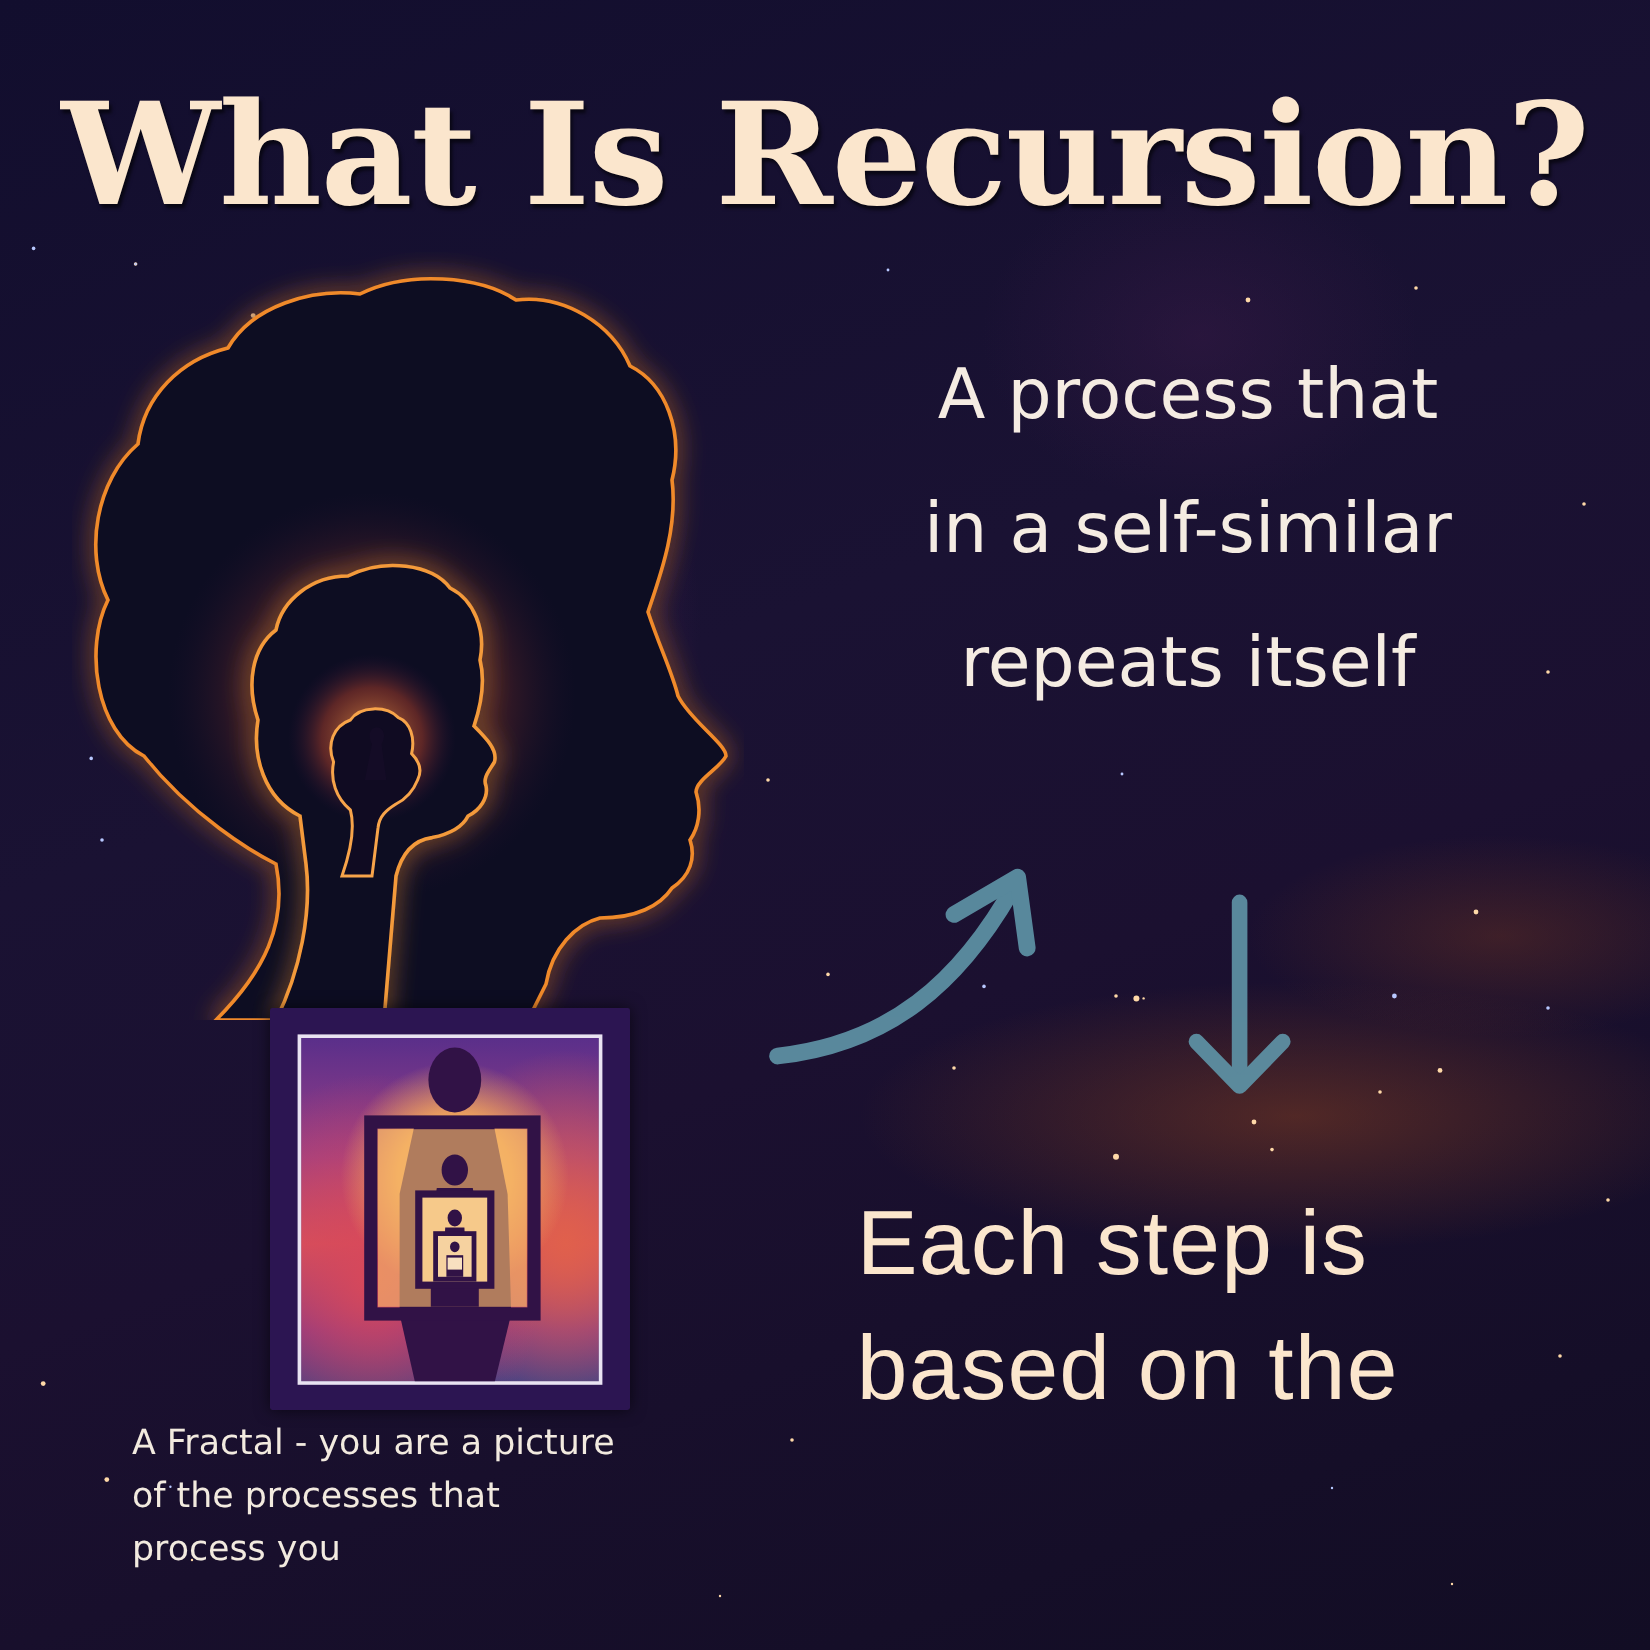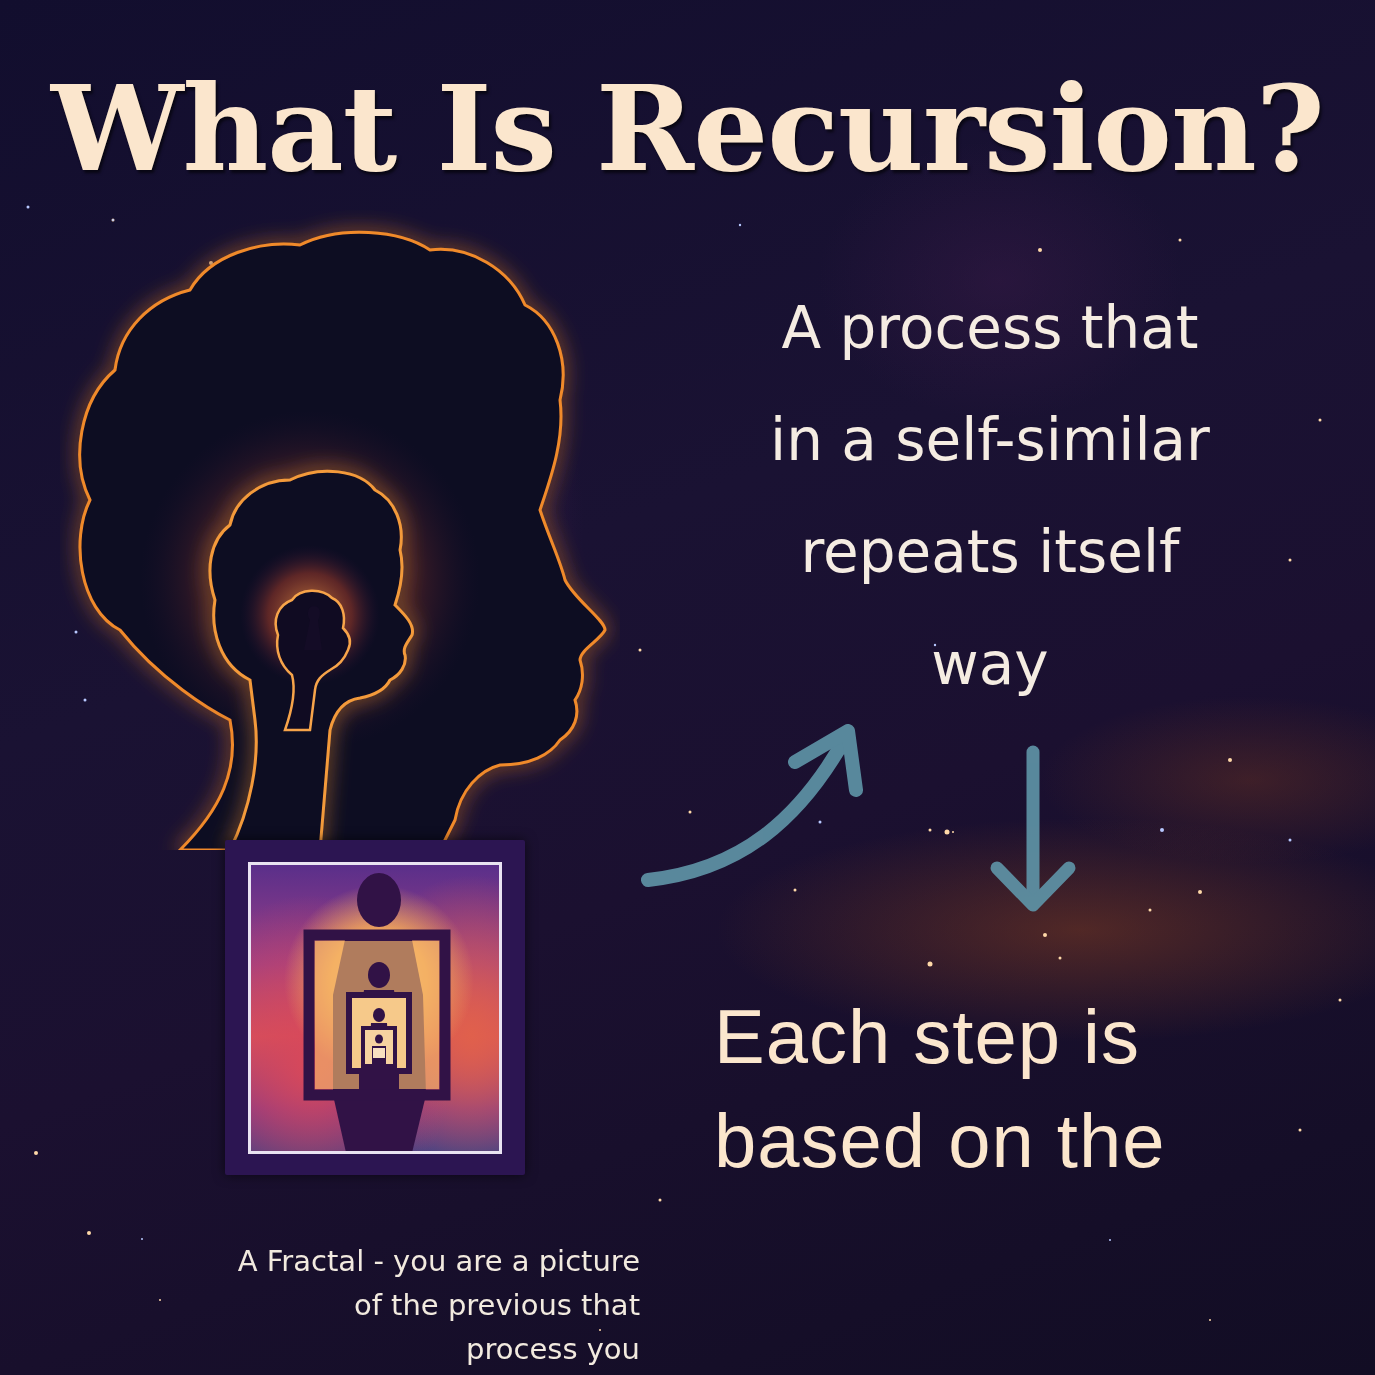--- a/index.html
+++ b/index.html
@@ -26,21 +26,21 @@
     color: #f5ece2; line-height: 112px; font-weight: normal;
   }
   .definition div { white-space: nowrap; }
   .step-text {
     position: absolute; left: 714px; top: 985px; width: 560px;
     font-family: Liberation Sans, sans-serif; font-size: 76px;
     color: #fbe6cd; line-height: 104px; letter-spacing: 1px;
   }
   .step-text div { white-space: nowrap; }
   .caption {
-    position: absolute; left: 110px; top: 1239px; width: 530px; text-align: right;
+    position: absolute; left: 110px; top: 1180px; width: 530px; text-align: left;
     font-family: "DejaVu Sans", "Liberation Sans", sans-serif; font-size: 29px;
     color: #f2eadf; line-height: 44px;
   }
   .head-art { position: absolute; left: 60px; top: 210px; }
   .fractal-frame {
     position: absolute; left: 225px; top: 840px; width: 300px; height: 335px;
     background: #2c1552; border-radius: 2px; box-shadow: 0 0 12px rgba(0,0,0,0.6);
   }
   .fractal-inner {
     position: absolute; left: 23px; top: 22px; width: 254px; height: 292px;
@@ -139,21 +139,20 @@
 
     <path d="M250,410 C246,404 248,396 254,396 C260,396 262,404 258,410 L262,440 L244,440 Z" fill="#140c26"></path>
   </svg>
 
   <h1 class="title">What Is Recursion?</h1>
 
   <div class="definition">
     <div>A process that</div>
     <div>in a self-similar</div>
     <div>repeats itself</div>
-    <div>way</div>
   </div>
 
   <svg class="arrows" width="1375" height="1375">
     <g fill="none" stroke="#5e93a6" stroke-width="14" stroke-linecap="round" stroke-linejoin="round" opacity="0.92">
       <path d="M648,880 C740,870 800,820 847,735"></path>
       <path d="M795,762 L848,731 L856,790"></path>
     </g>
     <g fill="none" stroke="#5e93a6" stroke-width="13" stroke-linecap="round" stroke-linejoin="round" opacity="0.92">
       <path d="M1033,752 L1033,902"></path>
       <path d="M997,868 L1033,905 L1069,868"></path>
@@ -185,21 +184,21 @@
           <ellipse cx="128" cy="174" rx="4" ry="4.5"></ellipse>
           <rect x="121" y="181" width="14" height="18"></rect>
         </g>
         <rect x="122" y="183" width="12" height="10" fill="#f8e0c0"></rect>
       </svg>
     </div>
   </div>
 
   <div class="caption">
     <div>A Fractal - you are a picture</div>
-    <div>of the previous that</div>
+    <div>of the processes that</div>
     <div>process you</div>
   </div>
 
   <div class="step-text">
     <div>Each step is</div>
     <div>based on the</div>
   </div>
 
 </div>
 

